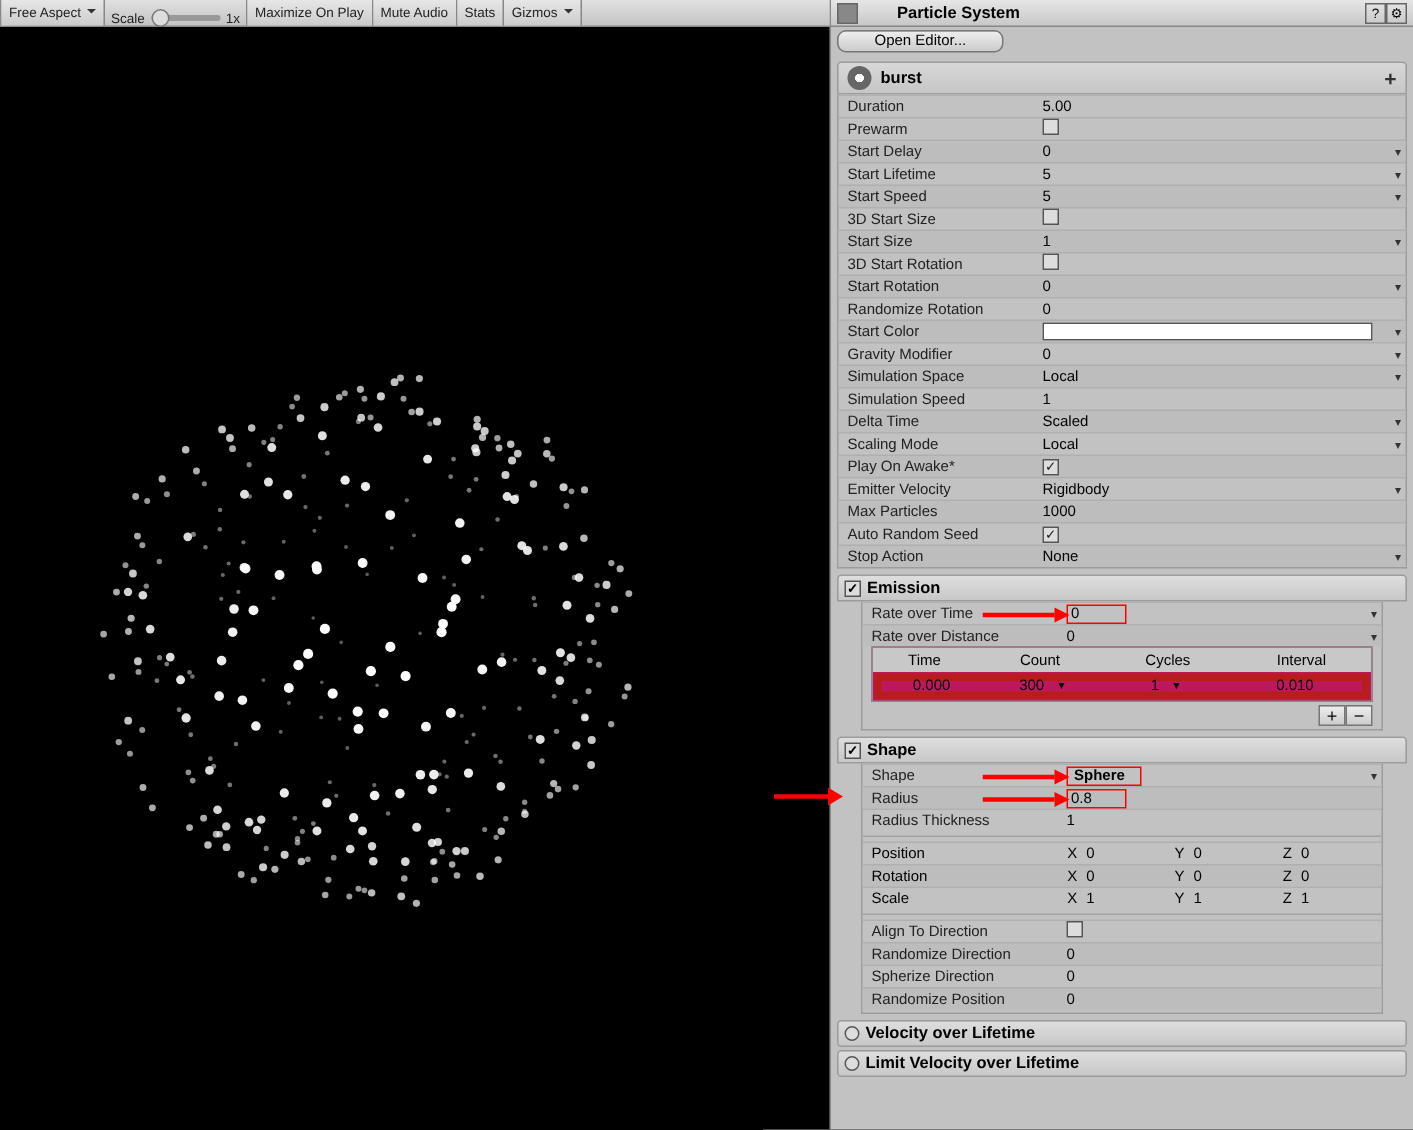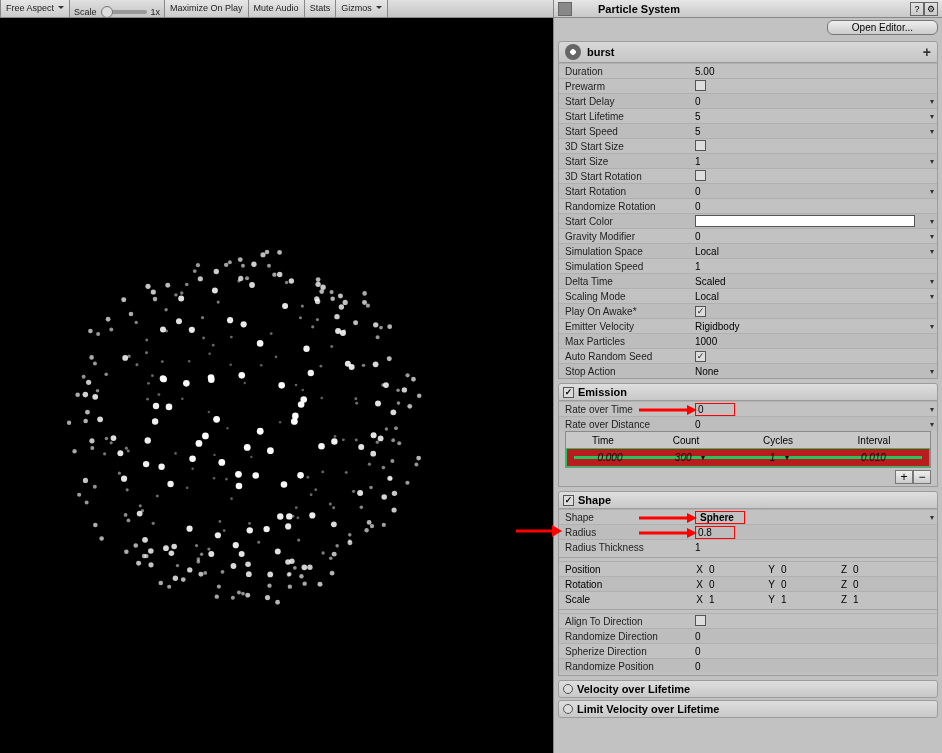--- a/index.html
+++ b/index.html
@@ -21,21 +21,21 @@
   .viewport { flex: 1; background: #000; position: relative; overflow: hidden; }
   .particles { position:absolute; inset:0; }
   .particles circle { fill: #fff; filter: blur(0.5px); }
 
   
   .insp-head { height: 18px; background: linear-gradient(#e6e6e6,#c8c8c8); border-bottom: 1px solid #888; display:flex; align-items:center; font-size:11px; padding:0 4px; }
   .insp-head .title { font-weight:bold; margin-left:24px; flex:1; }
   .mini-ic { width:14px; height:14px; background:#888; border:1px solid #666; margin-right:2px; }
   .mini-ic2 { width:14px; height:14px; border:1px solid #666; display:flex; align-items:center; justify-content:center; font-size:9px; }
 
-  .open-editor-row { display:flex; justify-content:flex-end; padding:2px 4px; background:#c2c2c2; }
+  .open-editor-row { display:flex; justify-content:flex-start; padding:2px 4px; background:#c2c2c2; }
   .open-editor-btn { font-size:10px; padding:1px 24px; background:linear-gradient(#eee,#ccc); border:1px solid #777; border-radius:6px; cursor:pointer; }
 
   
   .burst-title { margin:4px 4px 0 4px; background:linear-gradient(#d8d8d8,#c6c6c6); border:1px solid #9c9c9c; border-radius:3px 3px 0 0; height:22px; display:flex; align-items:center; padding:0 6px; font-size:11px; font-weight:bold; }
   .burst-ic { width:16px; height:16px; background: radial-gradient(circle,#fff 25%,#666 26%,#666 100%); border-radius:50%; margin-right:6px; }
   .burst-title .plus { margin-left:auto; font-size:14px; color:#333; cursor:pointer; }
 
   .props { margin:0 4px; background:#c2c2c2; border:1px solid #9c9c9c; border-top:none; font-size:10px; }
   .prow { display:flex; height:15px; align-items:center; border-top:1px solid #b0b0b0; }
   .prow .lbl { width:132px; padding-left:6px; color:#222; }
@@ -44,29 +44,29 @@
   .prow.alt { background:#bdbdbd; }
   .chk { width:11px; height:11px; border:1px solid #555; background:#ddd; display:inline-flex; align-items:center; justify-content:center; font-size:9px; line-height:1; }
   .chk.on::before { content:"✓"; color:#222; }
   .color-sw { width:220px; height:12px; background:#fff; border:1px solid #555; }
 
   .section-head { margin:4px 4px 0 4px; height:18px; border:1px solid #9c9c9c; border-radius:3px 3px 0 0; background:linear-gradient(#dedede,#c8c8c8); display:flex; align-items:center; padding:0 4px; font-size:11px; font-weight:bold; }
   .section-head .sc-chk { width:11px;height:11px;border:1px solid #555;background:#ddd;margin-right:4px;display:inline-flex;align-items:center;justify-content:center;font-size:9px;}
   .section-head .sc-chk.on::before{content:"✓";}
   .section-head.collapsed { border-radius:3px; }
   .section-head .sc-radio { width:10px;height:10px;border:1px solid #555;border-radius:50%;background:#ddd;margin-right:4px; }
-  .section-body { margin:0 4px; border:1px solid #9c9c9c; border-top:none; background:#c2c2c2; font-size:10px; padding-bottom:2px; }
+  .section-body { margin:0 20px; border:1px solid #9c9c9c; border-top:none; background:#c2c2c2; font-size:10px; padding-bottom:2px; }
 
   .redbox { border:1px solid #ff0000; padding:0 2px; display:inline-block; min-width:40px; }
 
   .bursts-title { padding:4px 6px 2px 6px; font-size:10px; }
-  .bursts-tbl { margin:0 6px; background:#22c55e; border:1px solid #8a8a8a; }
+  .bursts-tbl { margin:0 6px; background:#be185d; border:1px solid #8a8a8a; }
   .bt-head { display:flex; height:16px; align-items:center; font-size:10px; background:#c8c8c8; }
   .bt-head div { text-align:center; }
-  .bt-row { display:flex; height:17px; align-items:center; border:7px solid #b91c1c; margin:1px;font-style:italic; }
+  .bt-row { display:flex; height:17px; align-items:center; border:5px solid #b91c1c; margin:1px; }
   .bt-row .cell { text-align:center; font-size:10px; display:flex; align-items:center; justify-content:center; }
   .bt-row .cell .tri { margin-left:8px; font-size:7px; }
   .bt-ctrl { display:flex; justify-content:flex-end; padding:2px 6px 0 0; gap:0; }
   .bt-ctrl .sq { width:18px;height:14px;border:1px solid #777;background:linear-gradient(#eee,#ccc);display:flex;align-items:center;justify-content:center;font-size:12px;cursor:pointer; }
 
   .xyz-row { display:flex; height:15px; align-items:center; border-top:1px solid #b0b0b0; }
   .xyz-row .lbl { width:132px; padding-left:6px; }
   .xyz-row .ax { width:14px; text-align:right; padding-right:2px; }
   .xyz-row .av { width:58px; padding-left:4px; }
 

